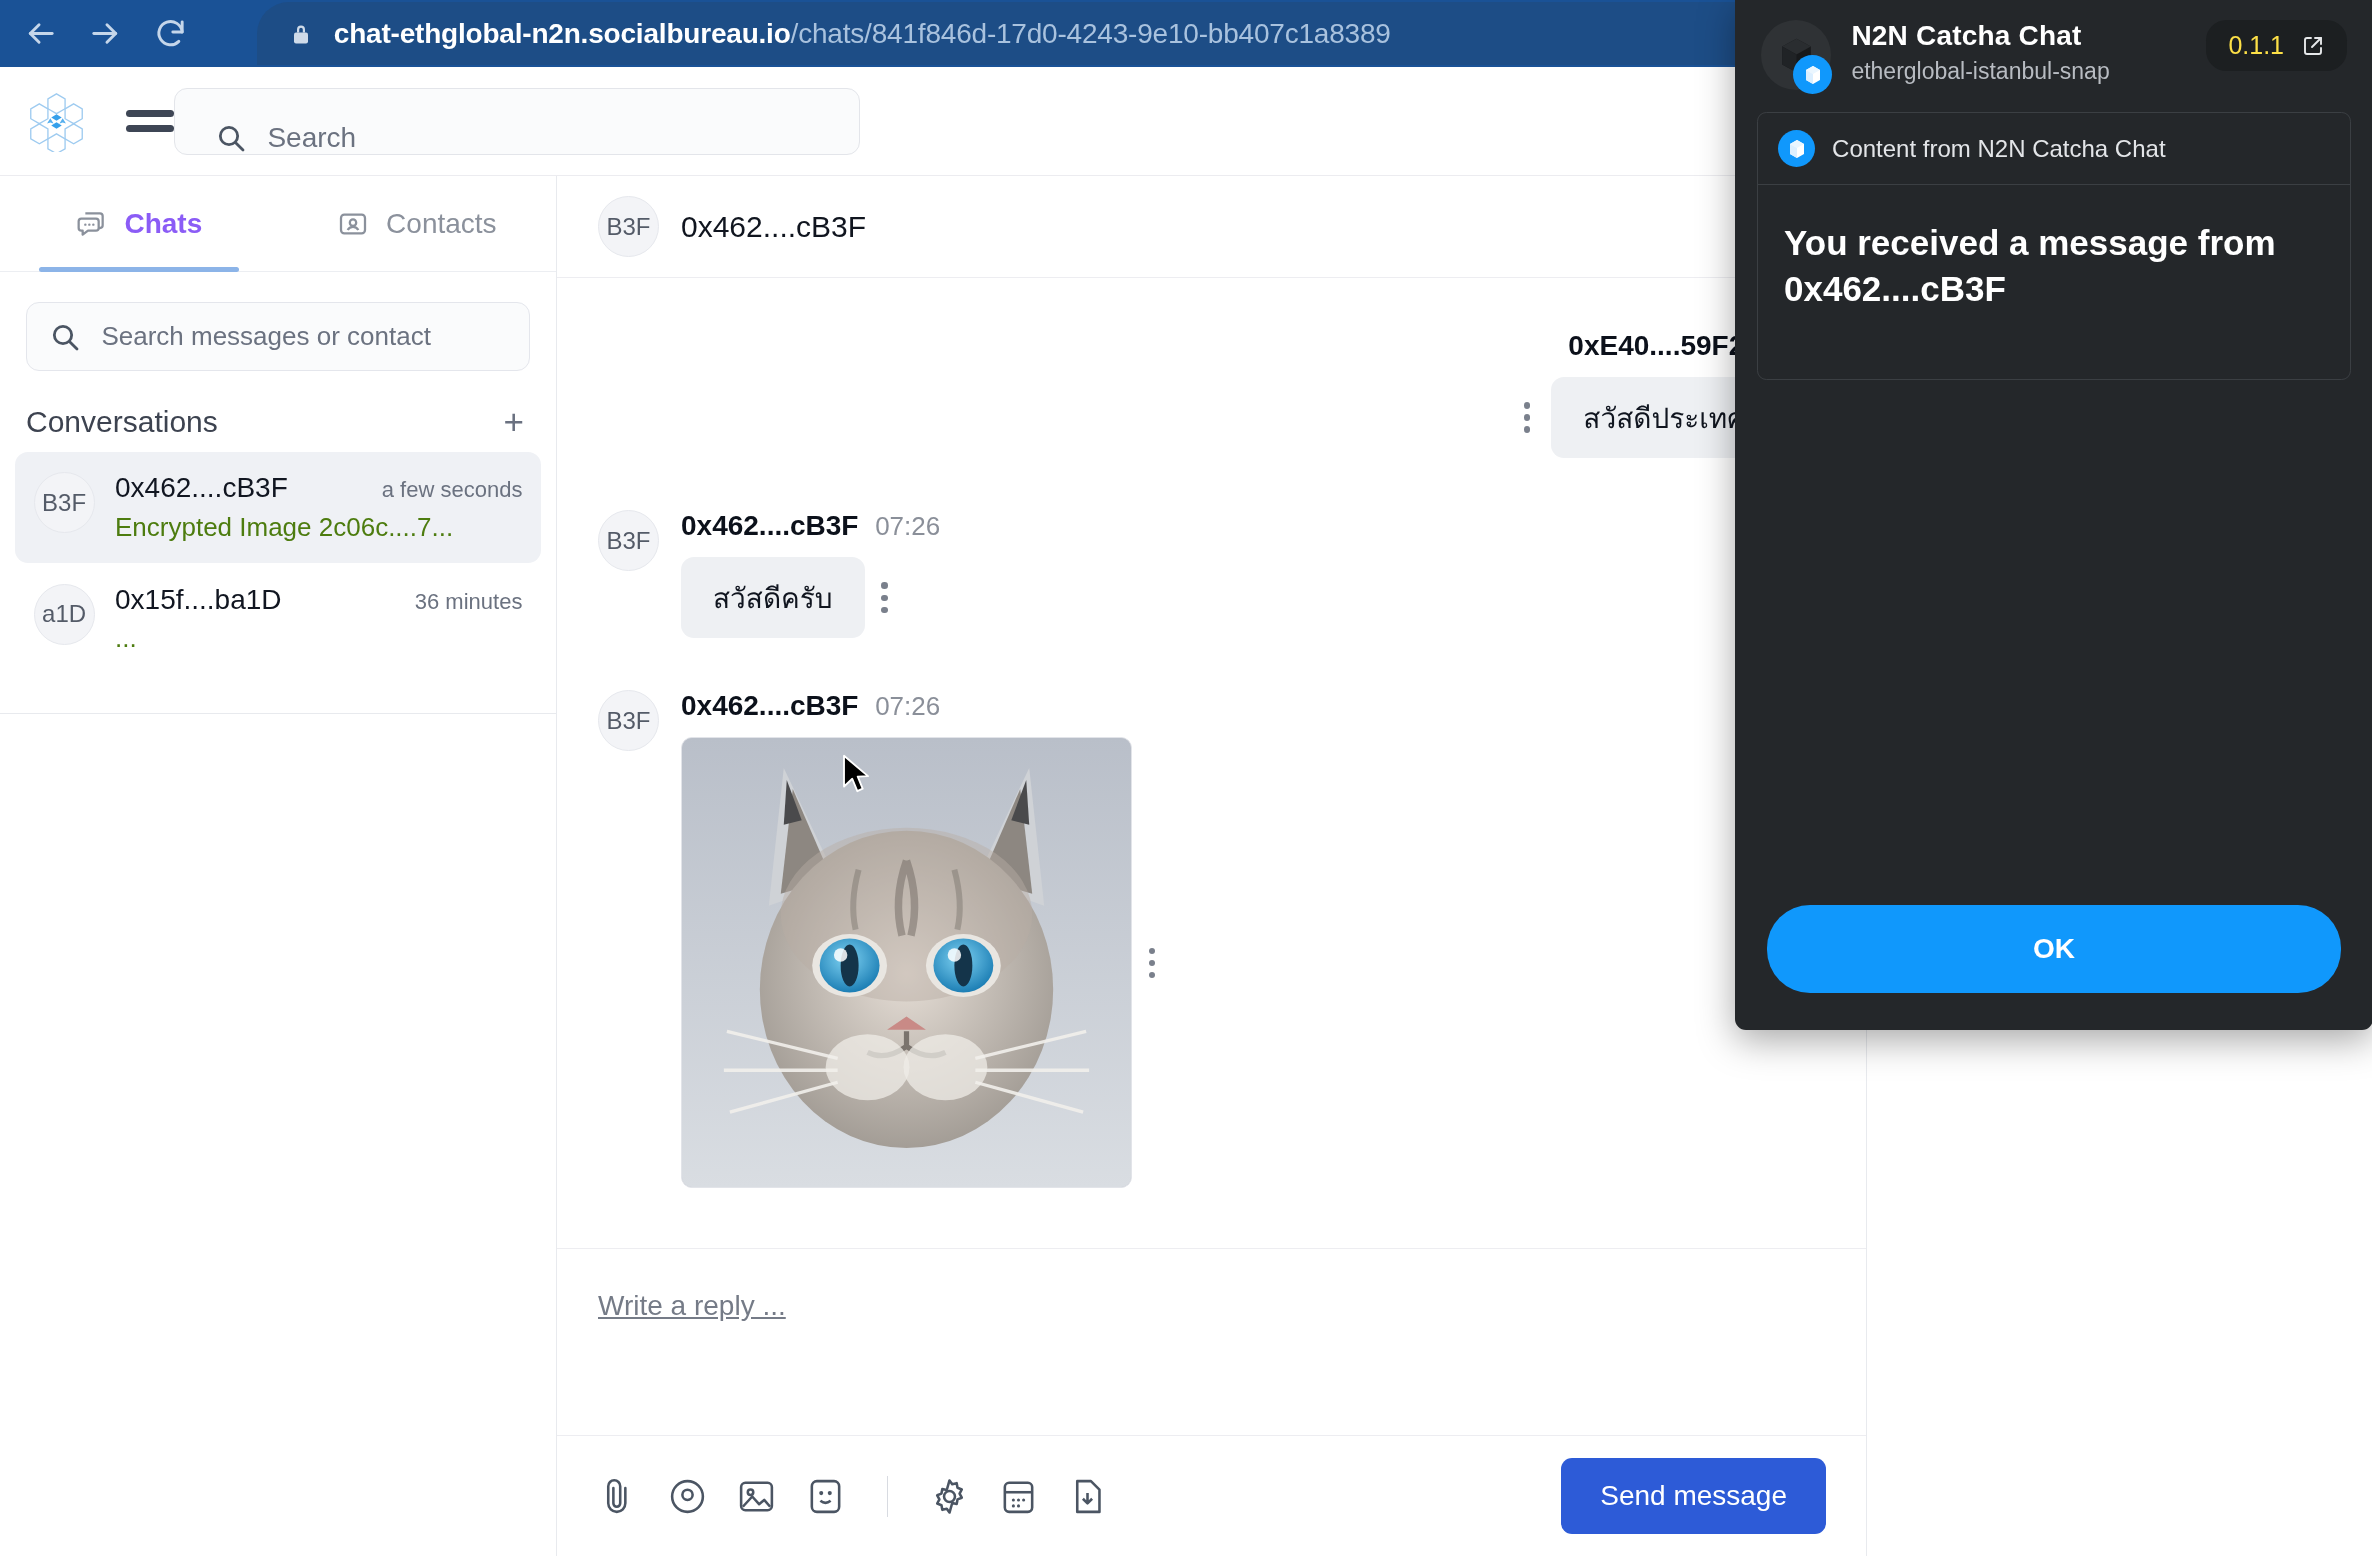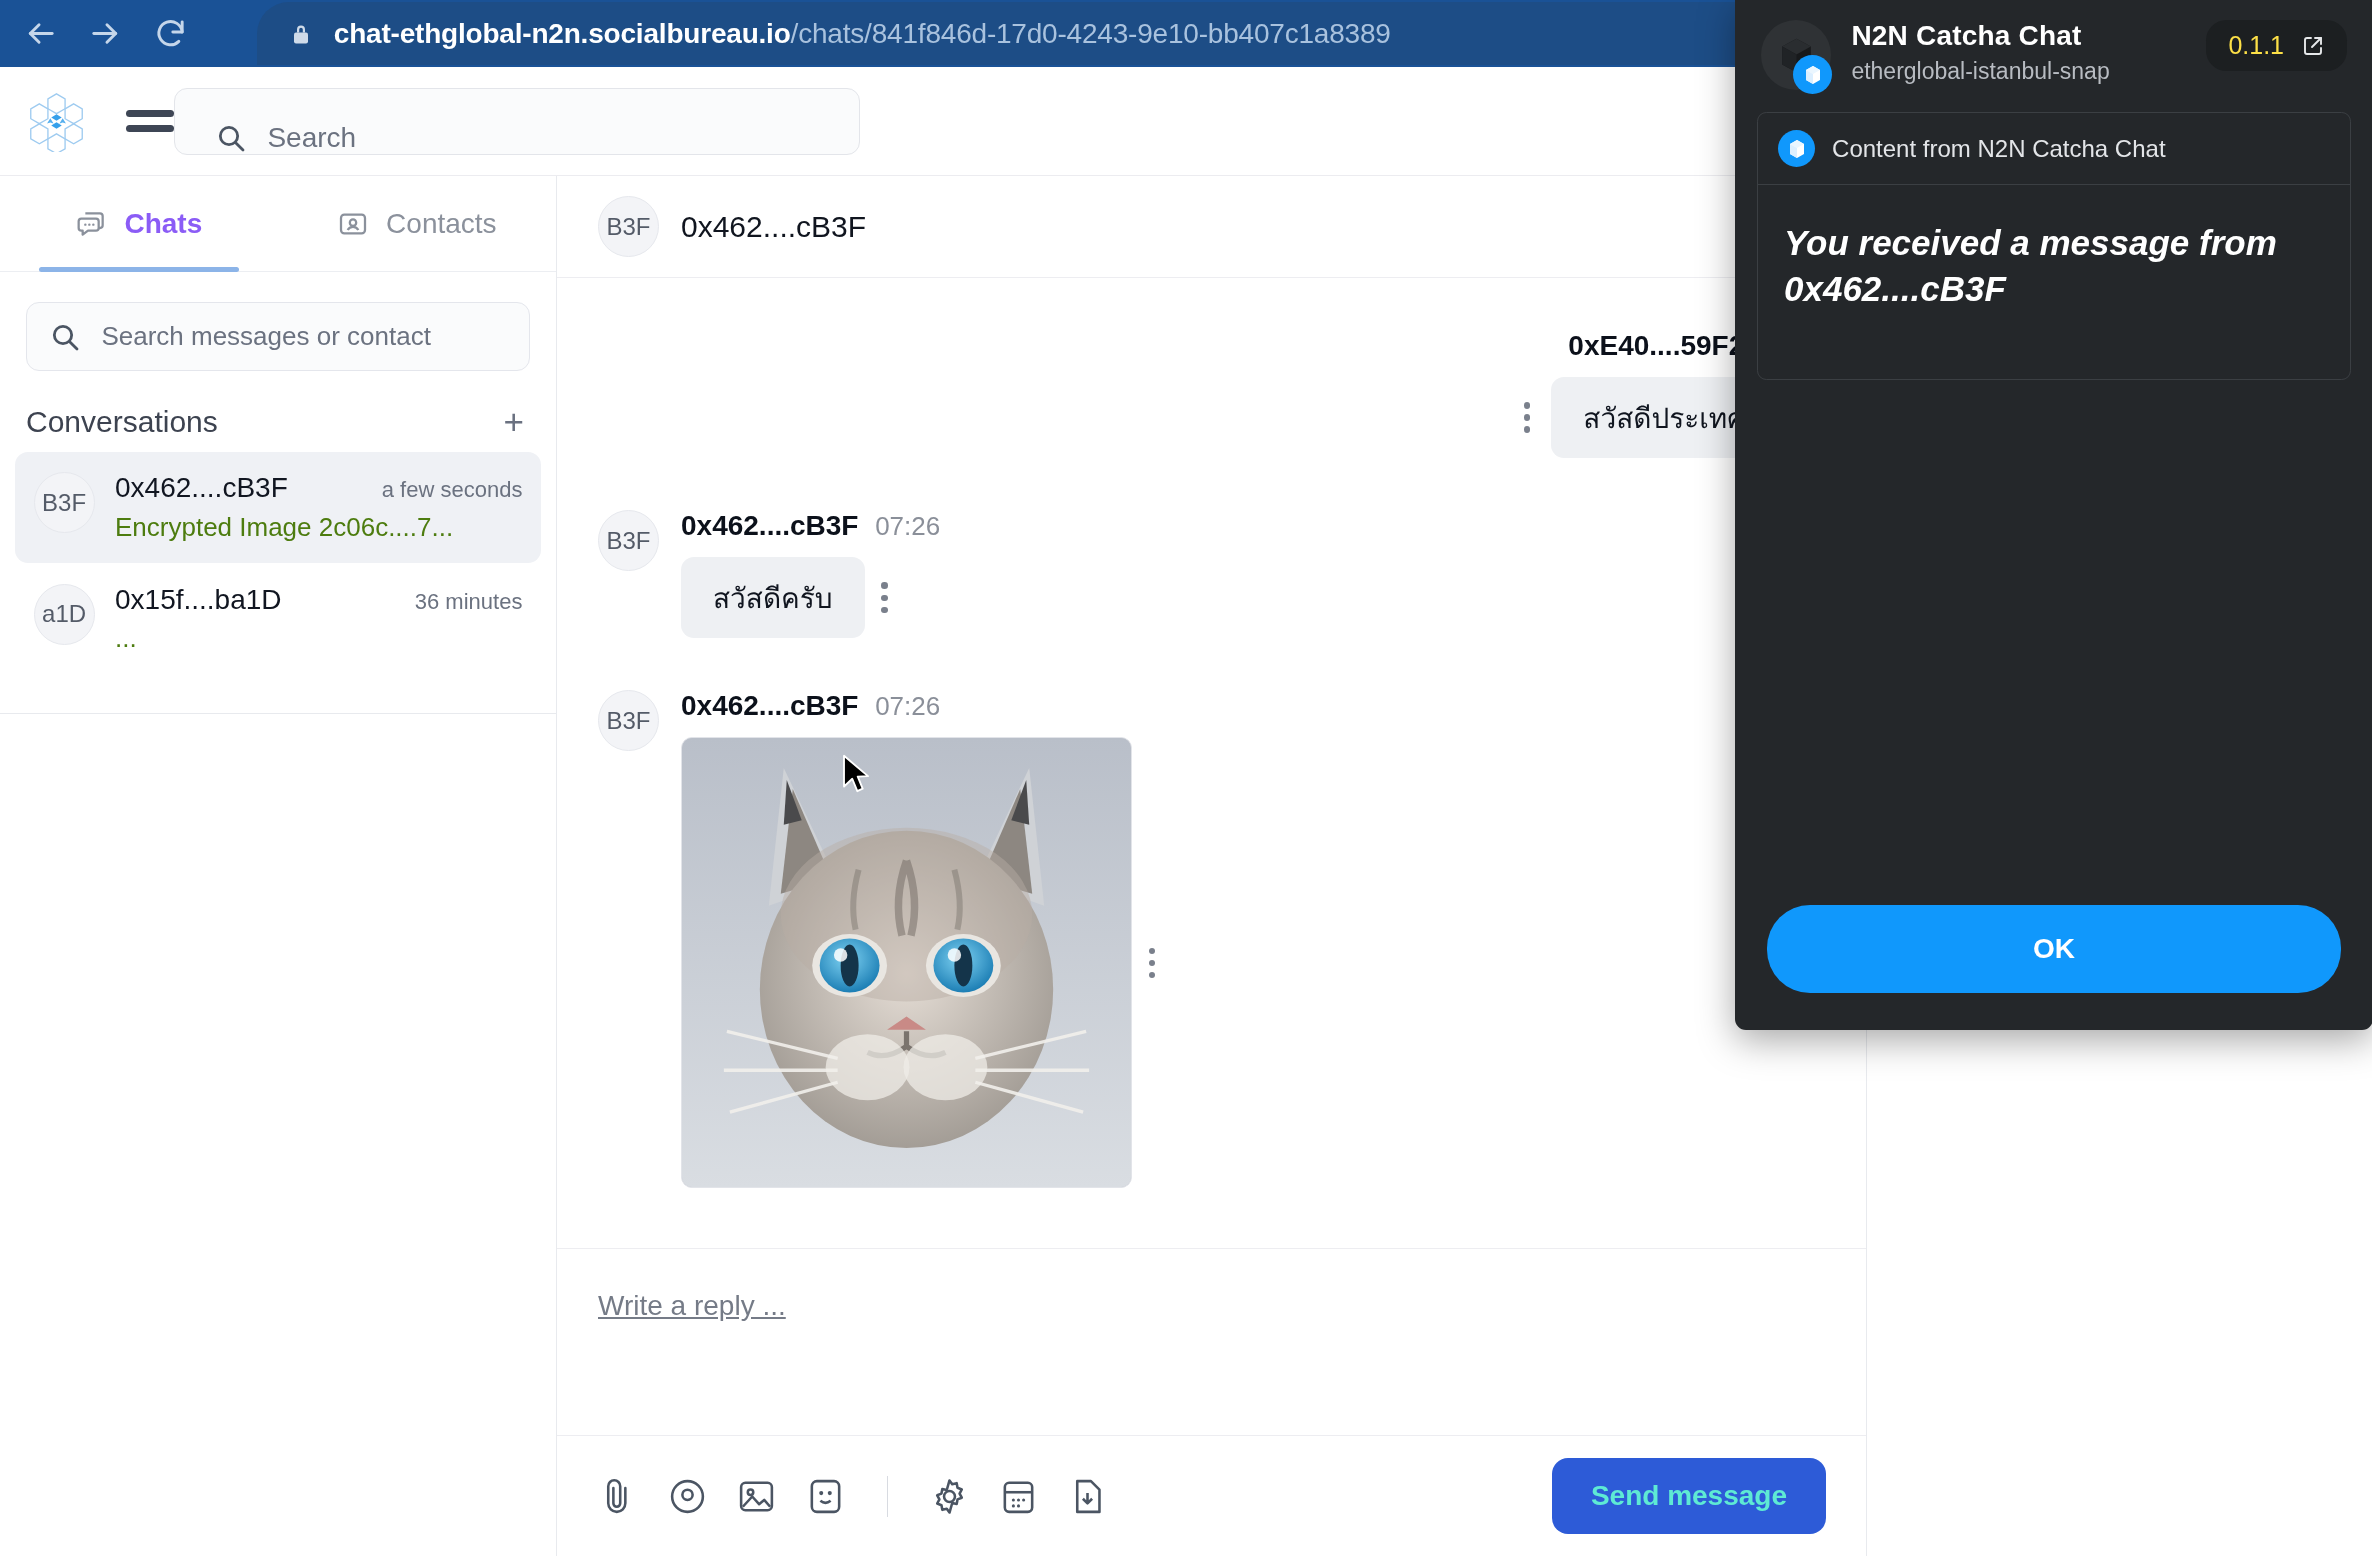--- a/index.html
+++ b/index.html
@@ -152,22 +152,22 @@
     height: 186px; padding: 41px 41px 0 41px;
     font-size: 28px; color: #757b87; cursor: text; text-decoration: underline;
   }
   .reply-toolbar {
     height: 121px; border-top: 0.9px solid #ededf1;
     display: flex; align-items: center; padding: 0 41px; gap: 28px;
   }
   .tool-ic { width: 41px; height: 41px; cursor: pointer; flex: none; }
   .tool-div { width: 0.9px; height: 41px; background: #d8dbe1; margin: 0 13px; flex: none; }
   .send-btn {
-    margin-left: auto; background: #2d5bd7; color: #5eead4;
-    font-size: 28px; font-weight: 700; border: none; border-radius: 16px;
+    margin-left: auto; background: #2d5bd7; color: #ffffff;
+    font-size: 28px; font-weight: 400; border: none; border-radius: 11px;
     padding: 22px 39px; cursor: pointer;
   }
 
   .right-filler {
     position: absolute; left: 1866px; top: 176px; width: 506px; height: 1380px;
     background: #ffffff; border-left: 0.9px solid #e8eaee;
   }
 
   
   .snap {
@@ -198,21 +198,21 @@
 
   .snap-body { flex: 1; padding: 0 22px; overflow: hidden; }
   .snap-card { border: 0.9px solid #3b3f43; border-radius: 9.3px; overflow: hidden; }
   .snap-card-head {
     display: flex; align-items: center; gap: 16.7px;
     padding: 16.7px 20.4px; border-bottom: 0.9px solid #3b3f43;
     font-size: 24px; color: #e3e5e8;
   }
   .snap-card-icon { width: 37px; height: 37px; border-radius: 50%; background: #1098fc;
     display: flex; align-items: center; justify-content: center; flex: none; }
-  .snap-card-body { padding: 35px 26px 67px 26px; font-style: italic; }
+  .snap-card-body { padding: 35px 26px 67px 26px; }
   .snap-card-text {
     font-size: 35px; font-weight: 700; color: #ffffff; line-height: 1.32;
   }
   .snap-footer { padding: 22px 32px 37px 32px; flex: none; }
   .snap-ok {
     width: 100%; background: #1098fc; color: #ffffff;
     font-size: 28px; font-weight: 700; border: none; border-radius: 43px;
     padding: 28px 0; cursor: pointer;
   }
 

